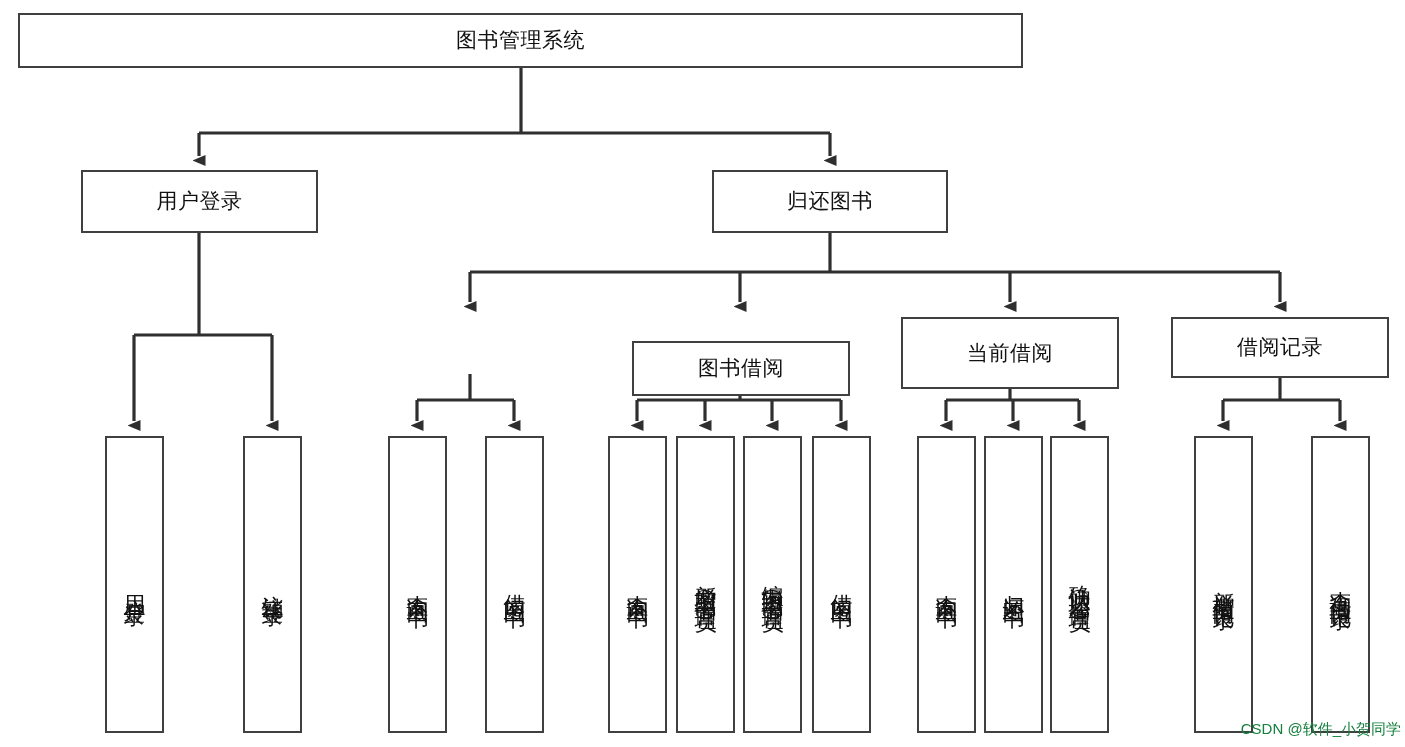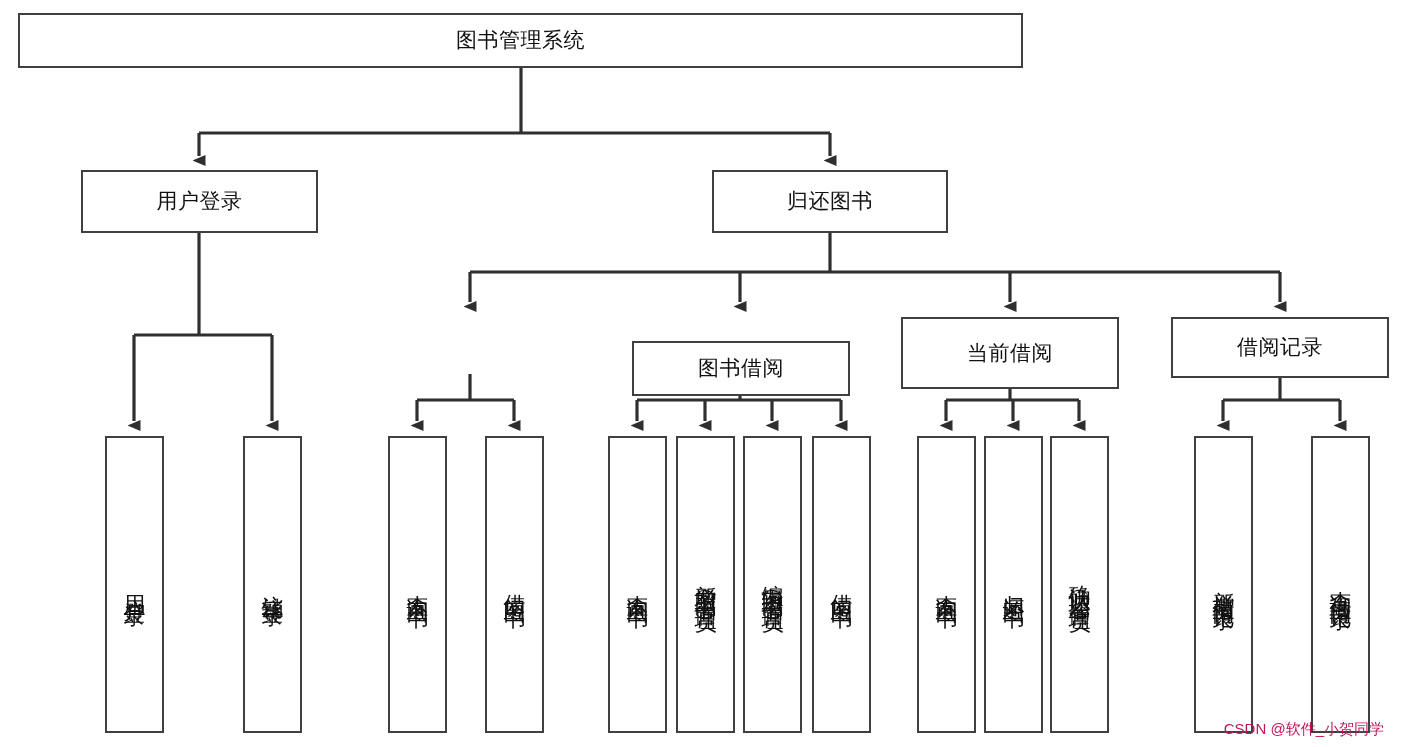--- a/index.html
+++ b/index.html
@@ -54,24 +54,24 @@
   .node.vert .lbl {
     writing-mode: vertical-rl;
     text-orientation: upright;
     font-size: 22px;
     letter-spacing: 4px;
     line-height: 1;
     white-space: nowrap;
   }
   #watermark {
     position: absolute;
-    right: 21px;
+    right: 4px;
     bottom: 8px;
     font-size: 15px;
-    color: #be185d;
+    color: #15803d;
     white-space: nowrap;
     z-index: 3;
     font-family: "Liberation Sans", "DejaVu Sans", sans-serif;
   }
 </style>
 </head>
 <body>
 
 <div id="canvas">
 

